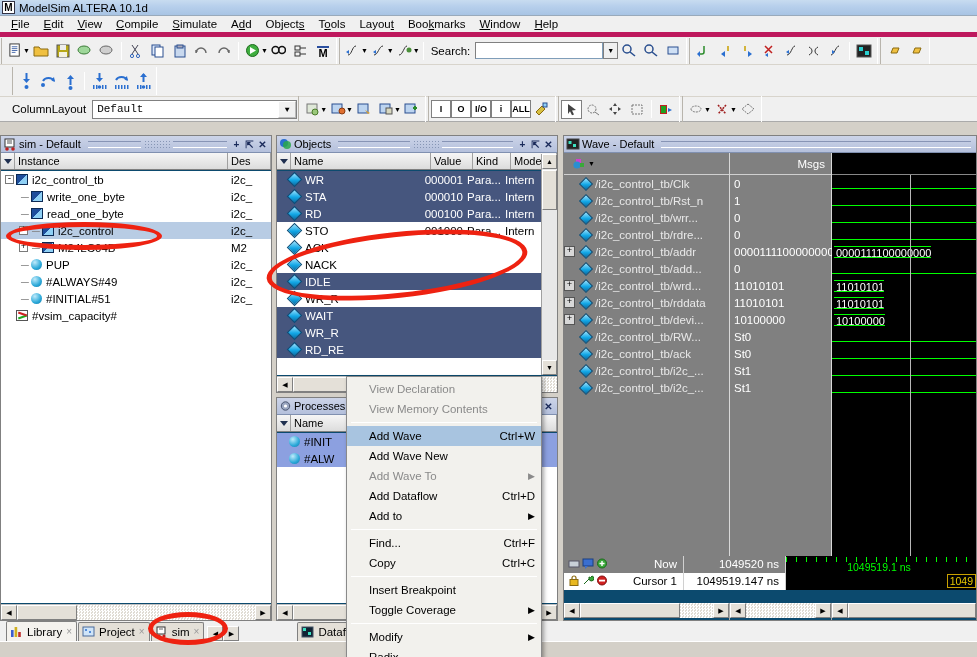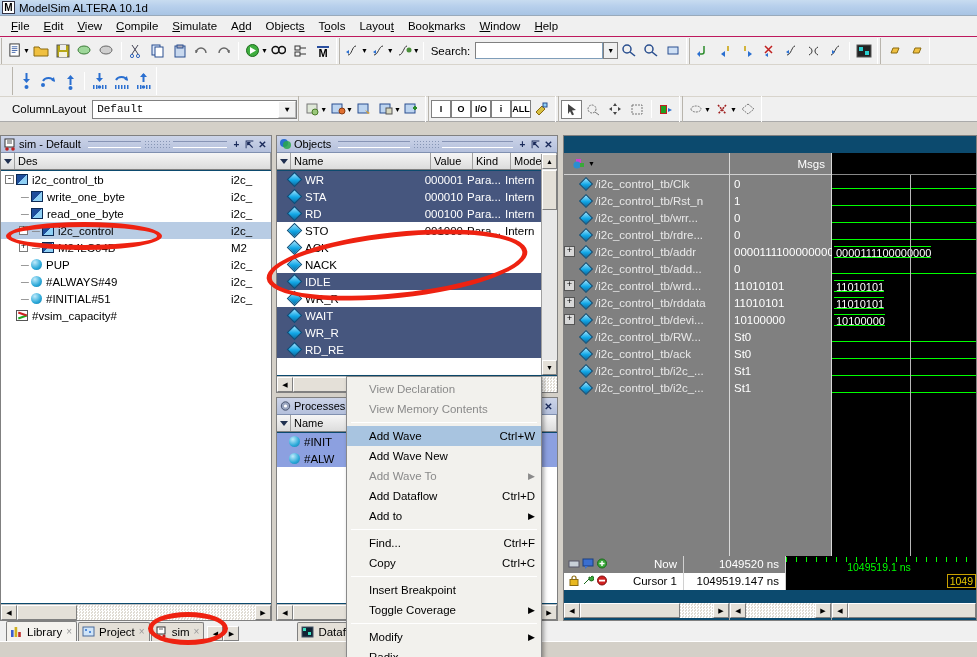--- a/index.html
+++ b/index.html
@@ -26,21 +26,21 @@
     background: #fff; border: 1px solid #334;
     font-size: 10px; font-weight: bold; line-height: 11px;
     text-align: center; color: #000;
   }
   .titlebar .tb-text { font-size: 11.5px; color: #000; font-weight: normal; }
 
   
   .menubar {
     height: 21px; background: #f0f0f0;
     display: flex; align-items: center;
-    border-bottom: 1px solid #be185d;
+    border-bottom: 5px solid #be185d;
     padding-left: 4px;
   }
   .menubar .mi {
     padding: 2px 7px; font-size: 11.5px; color: #000; cursor: default;
   }
   .menubar .mi u { text-decoration: underline; }
 
   
   .toolbar-row {
     background: #f0f0f0; display: flex; align-items: center;
@@ -693,20 +693,21 @@
         <span class="gripdots"></span>
         <span class="rule"></span>
         <span class="pt-btn">+</span>
         <span class="pt-btn">⇱</span>
         <span class="pt-btn">✕</span>
       </div>
       <div class="colhdr">
         <div class="filter-tri">
             <span class="tri"></span>
           </div>
+        <div class="ch" style="width:213px;">Instance</div>
         <div class="ch" style="flex:1;">Des</div>
       </div>
       <div class="tree" id="sim-tree">
           <div class="trow">
             <span class="tindent" style="width:4px"></span>
             <span class="expander">-</span>
             <span class="icn-mod"></span>
             <span>i2c_control_tb</span>
             <span class="des-col">i2c_</span>
           </div>
@@ -926,20 +927,31 @@
         </div>
       <div class="hscroll">
         <div class="sb-arrow">◀</div>
         <div class="sb-thumb" style="width:130px;"></div>
         <div class="sb-track"></div>
         <div class="sb-arrow">▶</div>
       </div>
     </div>
 
     <div class="pane" id="wave-pane">
+      <div class="pane-title">
+        <span style="display:inline-flex;">
+          <svg width="14" height="12" viewBox="0 0 14 12">
+              <rect x="1" y="1" width="12" height="10" fill="#222" stroke="#444"></rect>
+              <rect x="2.5" y="3" width="3" height="3" fill="#3de0c0"></rect>
+              <rect x="7" y="6" width="3" height="3" fill="#3de0c0"></rect>
+            </svg>
+        </span>
+        <span class="ttl">Wave - Default</span>
+        <span class="rule"></span>
+      </div>
 
       <div class="wv-body">
         <div class="wv-col-names">
           <div class="wvhdr" style="padding-left:8px;">
             <span style="display:inline-flex;margin-right:4px;">
               <svg width="15" height="14" viewBox="0 0 15 14">
                   <path d="M4 2l5 0 0 5-5 0z" fill="#d040d0"></path>
                   <circle cx="5" cy="8" r="3.6" fill="#2a8fd0"></circle>
                   <rect x="8" y="6" width="4" height="4" fill="#3aa83a"></rect>
                 </svg>

